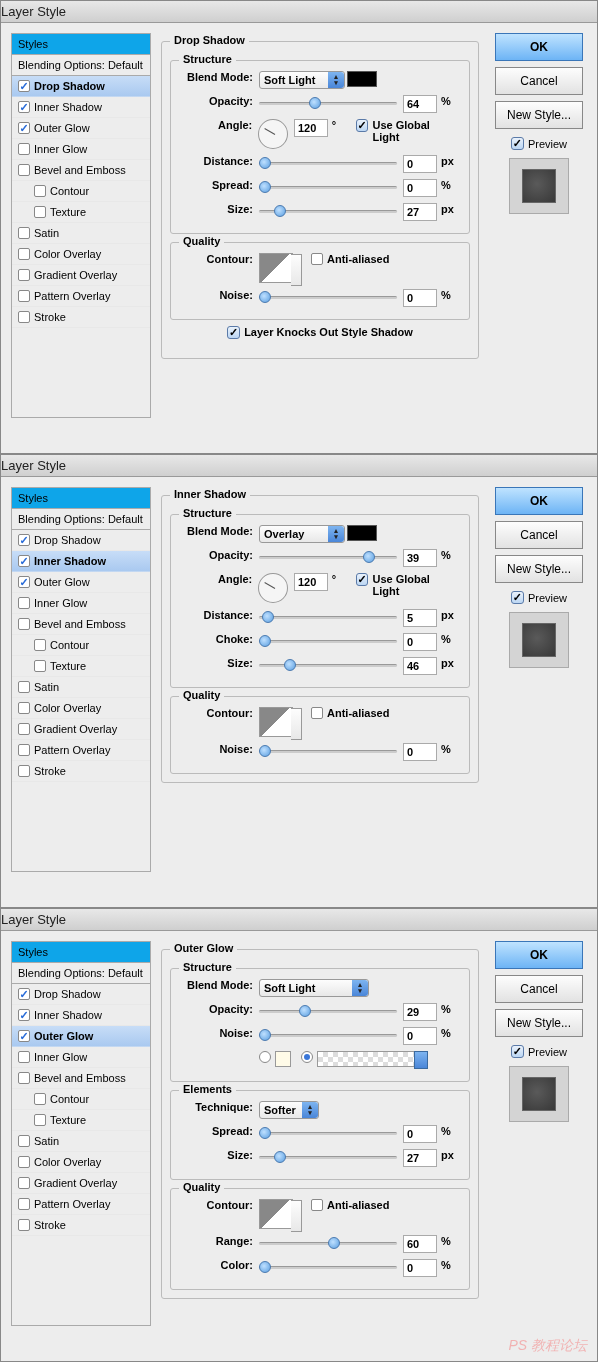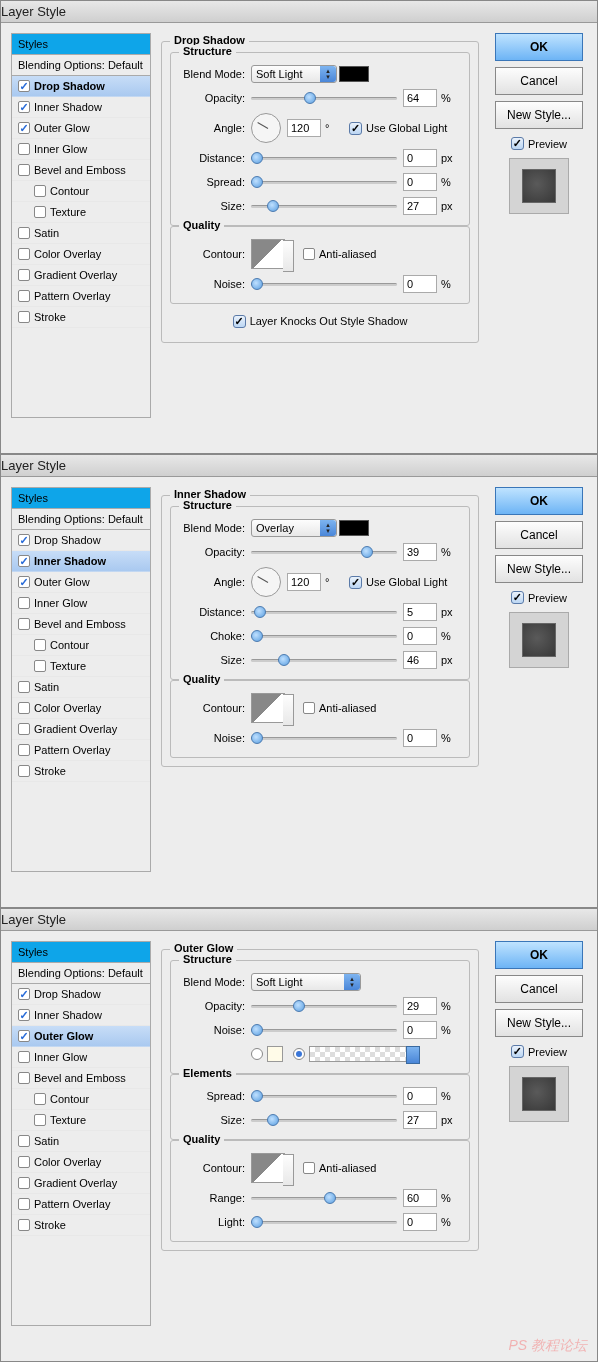--- a/index.html
+++ b/index.html
@@ -12,25 +12,25 @@
 .styles-blend { border: 1px solid #aaa; border-top: none; padding: 4px 6px; background: #ededed; font-size: 11px; }
 .styles-list { border: 1px solid #aaa; border-top: none; height: 342px; background: #ededed; }
 .style-item { padding: 4px 6px; display: flex; align-items: center; gap: 4px; font-size: 11px; border-bottom: 1px solid rgba(0,0,0,0.02); }
 .style-item.indent { padding-left: 22px; }
 .style-item.sel { background: linear-gradient(#c7ddf7, #a9c9f0); font-weight: bold; }
 .chk { width: 12px; height: 12px; border: 1px solid #888; border-radius: 2px; background: #fff; display: inline-flex; align-items: center; justify-content: center; flex-shrink: 0; }
 .chk.on::after { content: "✓"; color: #2a6cd8; font-size: 11px; font-weight: bold; line-height: 1; }
 .chk-blue { width: 13px; height: 13px; border: 1px solid #5a7aa8; border-radius: 3px; background: linear-gradient(#eaf2fb, #bcd6f3); display: inline-flex; align-items: center; justify-content: center; }
 .chk-blue.on::after { content: "✓"; color: #000; font-size: 11px; font-weight: bold; line-height: 1; }
 .center-panel { flex: 1; }
-.fieldset { border: 1px solid #bbb; border-radius: 3px; padding: 8px 10px 6px 0; position: relative; }
+.fieldset { border: 1px solid #bbb; border-radius: 3px; padding: 8px 10px 6px 8px; margin-top: 8px; position: relative; }
 .fieldset-title { position: absolute; top: -8px; left: 8px; background: #ededed; padding: 0 4px; font-weight: bold; font-size: 11px; }
 .outer-title { position: absolute; top: -8px; left: 8px; background: #ededed; padding: 0 4px; font-weight: bold; font-size: 11px; }
 .outer-group { border: 1px solid #bbb; border-radius: 3px; padding: 10px 8px 8px 8px; position: relative; margin-top: 8px; }
-.row { display: flex; align-items: center; height: 22px; margin: 2px 0; }
+.row { display: flex; align-items: flex-start; height: 22px; margin: 2px 0; font-weight: bold; }
 .lbl { width: 80px; text-align: right; padding-right: 6px; font-size: 11px; }
 .select { background: linear-gradient(#fdfdfd, #e8e8e8); border: 1px solid #999; border-radius: 3px; height: 18px; width: 86px; display: flex; align-items: center; padding: 0 4px; position: relative; }
 .select-arrows { position: absolute; right: 0; top: 0; width: 16px; height: 16px; background: linear-gradient(#7db4f0, #4a86d8); border-radius: 0 3px 3px 0; display: flex; flex-direction: column; align-items: center; justify-content: center; }
 .select-arrows::before { content: "▴"; font-size: 7px; color: #222; line-height: 6px; }
 .select-arrows::after { content: "▾"; font-size: 7px; color: #222; line-height: 6px; }
 .swatch { width: 30px; height: 16px; background: #000; border: 1px solid #555; margin-left: 2px; }
 .slider { flex: 1; height: 16px; position: relative; margin-right: 6px; }
 .track { position: absolute; top: 7px; left: 0; right: 0; height: 3px; background: #ccc; border-top: 1px solid #999; border-radius: 2px; }
 .thumb { position: absolute; top: 2px; width: 12px; height: 12px; border-radius: 50%; background: radial-gradient(circle at 4px 4px, #bfe0ff, #5a9ee0); border: 1px solid #4a7ab0; }
 .numbox { width: 34px; height: 18px; border: 1px solid #aaa; background: #fff; padding: 0 3px; text-align: left; font-size: 11px; line-height: 16px; }
@@ -453,20 +453,27 @@
           <span class="radio "></span>
           <span class="small-sw"></span>
           <span style="width:10px"></span>
           <span class="radio on"></span>
           <div class="grad-strip"></div>
         </div>
       </div>
       <div class="fieldset">
               <span class="fieldset-title">Elements</span>
         <div class="row">
+                <span class="lbl">Technique:</span>
+                <div class="select" style="width:60px">
+                  <span>Softer</span>
+                  <div class="select-arrows"></div>
+                </div>
+              </div>
+        <div class="row">
                 <span class="lbl">Spread:</span>
                 <div class="slider">
                   <div class="track"></div>
                   <div class="thumb" style="left:0%"></div>
                 </div>
     <div class="numbox">0</div>
     <span class="unit">%</span>
               </div>
         <div class="row">
                 <span class="lbl">Size:</span>
@@ -489,21 +496,21 @@
         <div class="row">
                 <span class="lbl">Range:</span>
                 <div class="slider">
                   <div class="track"></div>
                   <div class="thumb" style="left:50%"></div>
                 </div>
     <div class="numbox">60</div>
     <span class="unit">%</span>
               </div>
         <div class="row">
-                <span class="lbl">Light:</span>
+                <span class="lbl">Color:</span>
                 <div class="slider">
                   <div class="track"></div>
                   <div class="thumb" style="left:0%"></div>
                 </div>
     <div class="numbox">0</div>
     <span class="unit">%</span>
               </div>
       </div>
     </div>
   </div>

